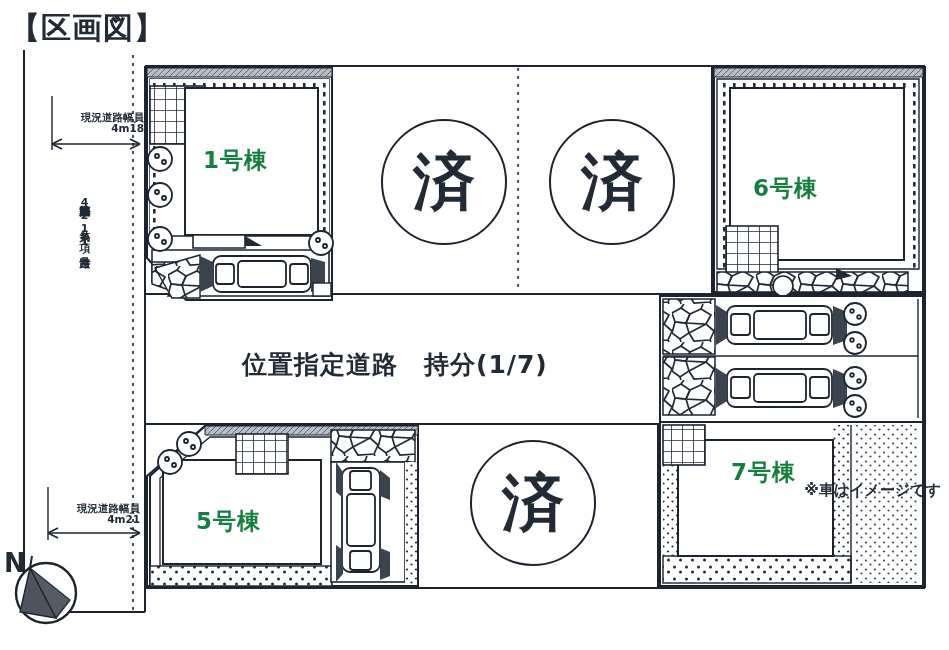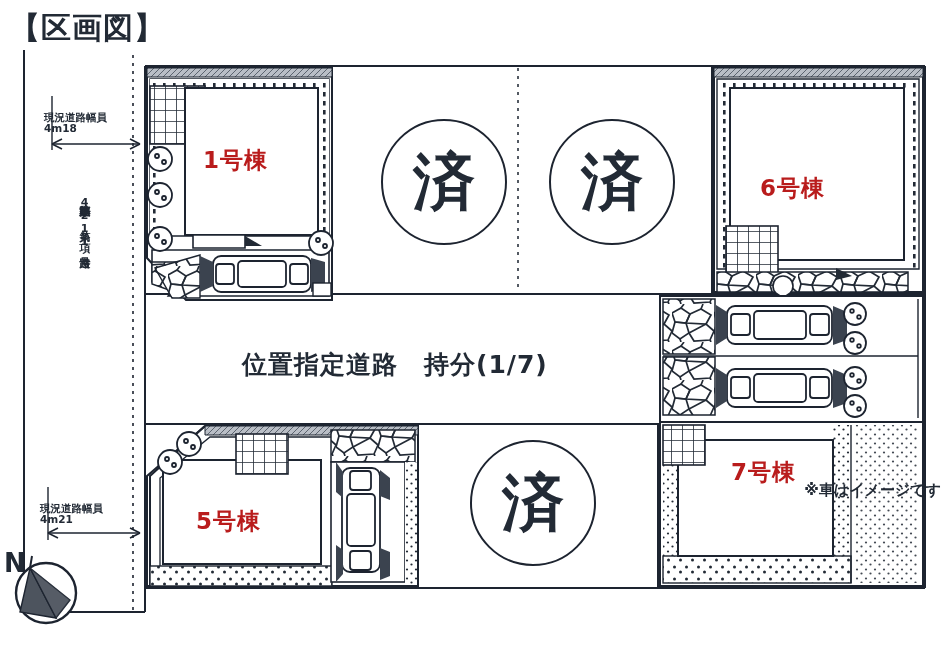--- a/index.html
+++ b/index.html
@@ -8,29 +8,29 @@
     font-family:"DejaVu Sans","Liberation Sans",sans-serif;
     color:#1d2430;
   }
   #stage{position:absolute;left:0;top:0;width:949px;height:508px;}
   svg#map{position:absolute;left:0;top:0;width:949px;height:650px;display:block;}
 
   .lbl{position:absolute;white-space:nowrap;color:#222a35;font-weight:700;}
 
   #title{left:10px;top:8px;font-size:30px;letter-spacing:1px;font-weight:700;}
 
-  .bldg-label{font-size:23px;font-weight:700;letter-spacing:1px;color:#b91c1c;}
+  .bldg-label{font-size:23px;font-weight:700;letter-spacing:1px;color:#15803d;}
   #lbl-b1{left:203px;top:145px;}
-  #lbl-b6{left:753px;top:173px;margin-left:7px;}
+  #lbl-b6{left:753px;top:173px;}
   #lbl-b5{left:196px;top:490px;margin-top:16px;}
   #lbl-b7{left:731px;top:457px;}
 
   #road-text{left:242px;top:348px;font-size:25px;font-weight:700;letter-spacing:1px;}
 
-  .dimtext{font-size:10.5px;font-weight:700;line-height:11px;text-align:left;color:#222a35;}
+  .dimtext{font-size:10.5px;font-weight:700;line-height:11px;text-align:right;color:#222a35;}
   #dim-top{left:44px;top:112px;width:100px;}
   #dim-bot{left:40px;top:503px;width:100px;}
 
   #vert-text{
     left:68px;top:196px;width:22px;
     font-size:11px;font-weight:700;line-height:12px;
     writing-mode:vertical-rl;text-orientation:upright;
     letter-spacing:0px;color:#222a35;
   }
 

